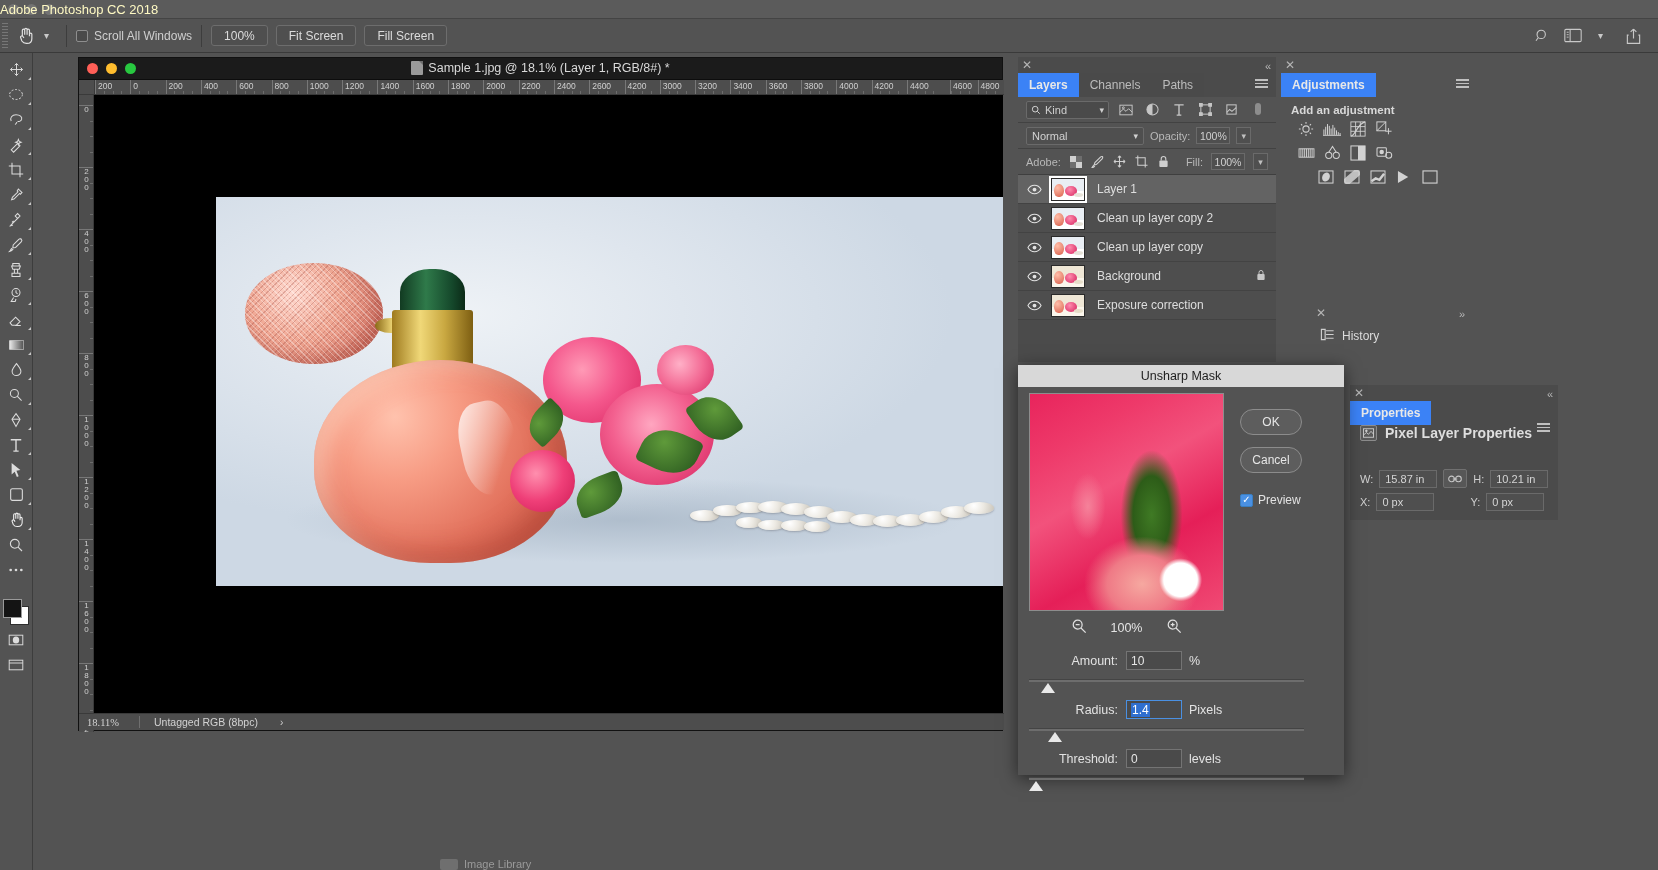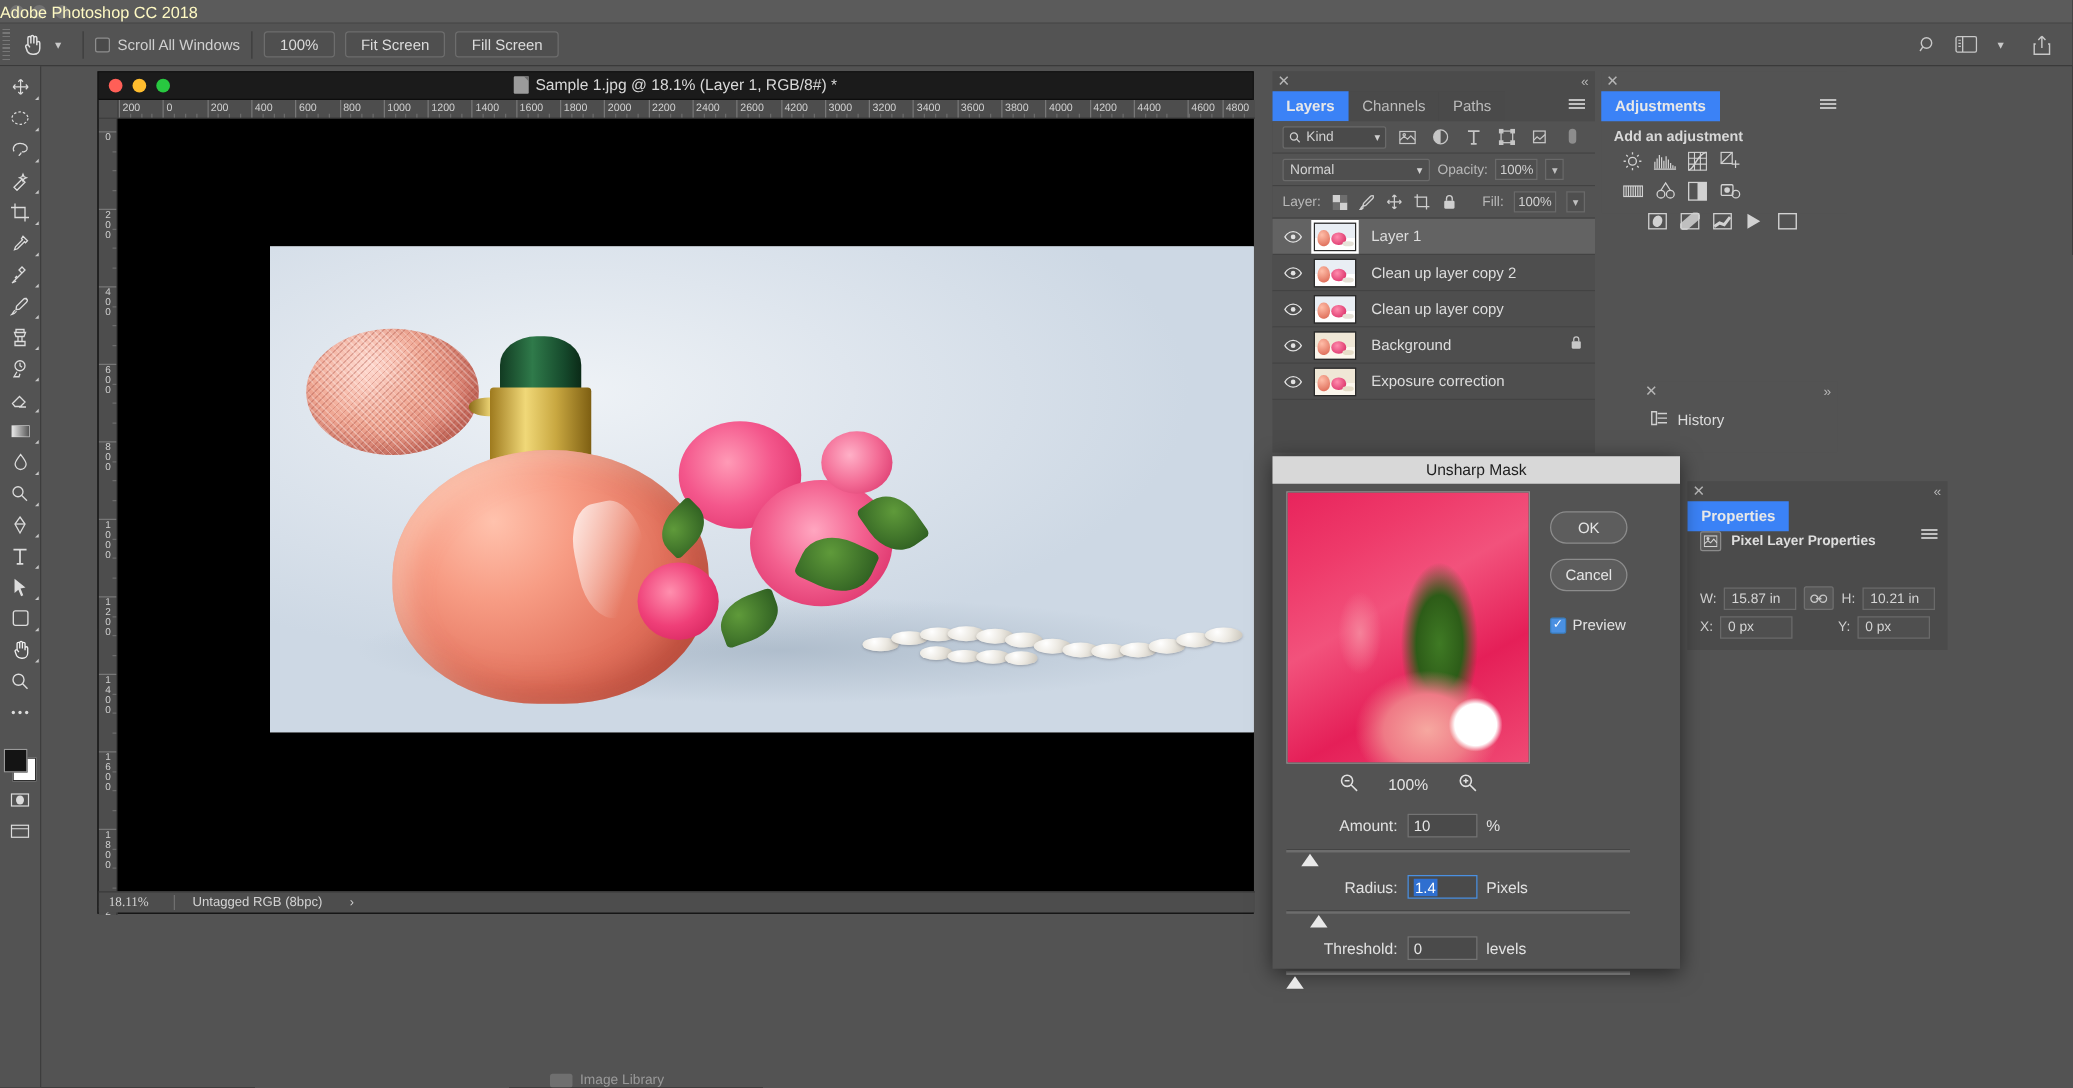--- a/index.html
+++ b/index.html
@@ -147,21 +147,21 @@
   
   #history-panel { left:1312px; top:305px; width:158px; height:57px; background:#535353; }
   .hist-tab { position:absolute; left:8px; top:22px; display:flex; align-items:center; gap:7px;
      font-size:12px; color:#dcdcdc; }
 
   
   #props-panel { left:1350px; top:385px; width:208px; height:135px; background:#4b4b4b; }
   .props-head { position:absolute; left:10px; top:40px; display:flex; align-items:center; gap:8px; }
   .props-head .pl-ico { width:17px; height:16px; border:1px solid #8b8b8b; border-radius:2px;
      background:#595959; display:flex; align-items:center; justify-content:center;}
-  .props-title { font-size:11px; color:#dedede; font-weight:bold; }
+  .props-title { font-size:14px; color:#dedede; font-weight:bold; }
   .props-row { position:absolute; left:10px; display:flex; align-items:center; gap:6px; font-size:11px; color:#cfcfcf;}
   .pf { width:58px; height:18px; background:#4f4f4f; border:1px solid #6a6a6a; font-size:11px;
     color:#d5d5d5; display:flex; align-items:center; padding-left:5px;}
   .link-btn { width:24px; height:19px; border:1px solid #707070; border-radius:2px; background:#575757;
     display:flex; align-items:center; justify-content:center; color:#c7c7c7; font-size:11px;}
 
   
   #usm { position:absolute; left:1018px; top:365px; width:326px; height:410px;
     background:#535353; box-shadow:0 3px 16px rgba(0,0,0,.55); }
   .usm-title { height:22px; background:#d8d8d8; color:#1e1e1e; font-size:12.5px;
@@ -763,21 +763,21 @@
       <div class="blend-select">
         <span>Normal</span>
         <span class="cv">▾</span>
       </div>
       <span class="mini-label">Opacity:</span>
       <span class="mini-input">100%</span>
       <span class="mini-chev">▾</span>
     </div>
 
     <div class="lp-lock">
-      <span class="mini-label">Layer:</span>
+      <span class="mini-label">Adobe:</span>
       <span class="lock-ico">
         <svg width="12" height="12" viewBox="0 0 12 12">
             <rect width="6" height="6" fill="#d0d0d0"></rect>
             <rect x="6" y="6" width="6" height="6" fill="#d0d0d0"></rect>
             <rect x="6" width="6" height="6" fill="#6e6e6e"></rect>
             <rect y="6" width="6" height="6" fill="#6e6e6e"></rect>
           </svg>
       </span>
       <span class="lock-ico">
         <svg width="13" height="13" viewBox="0 0 14 14" fill="none" stroke="#cfcfcf" stroke-width="1.2">

